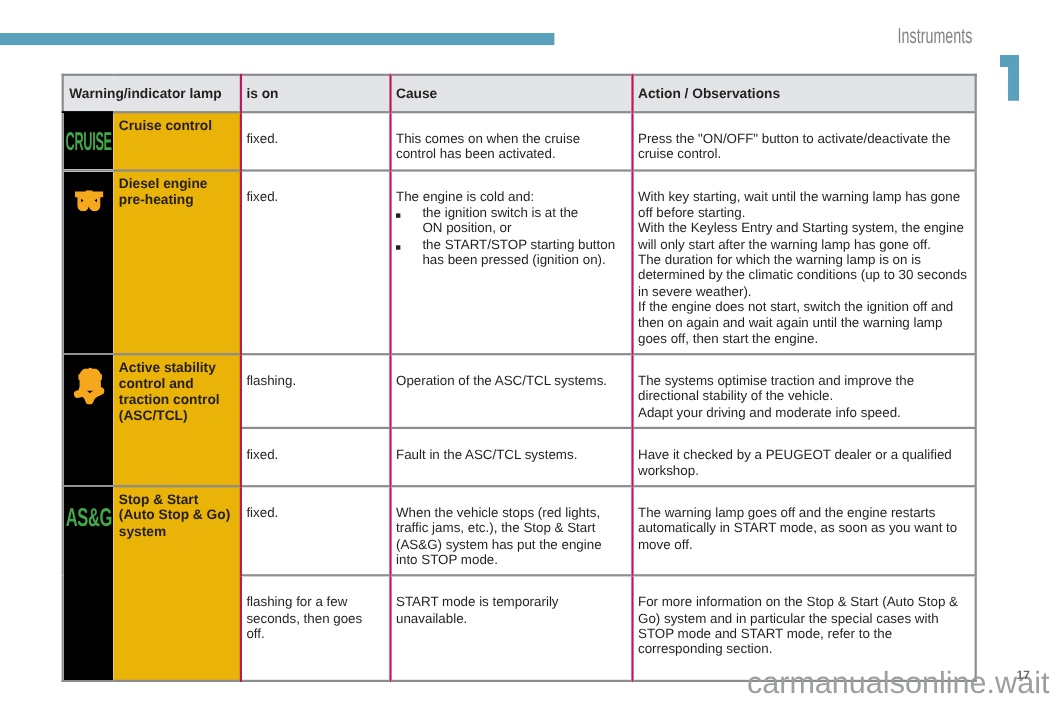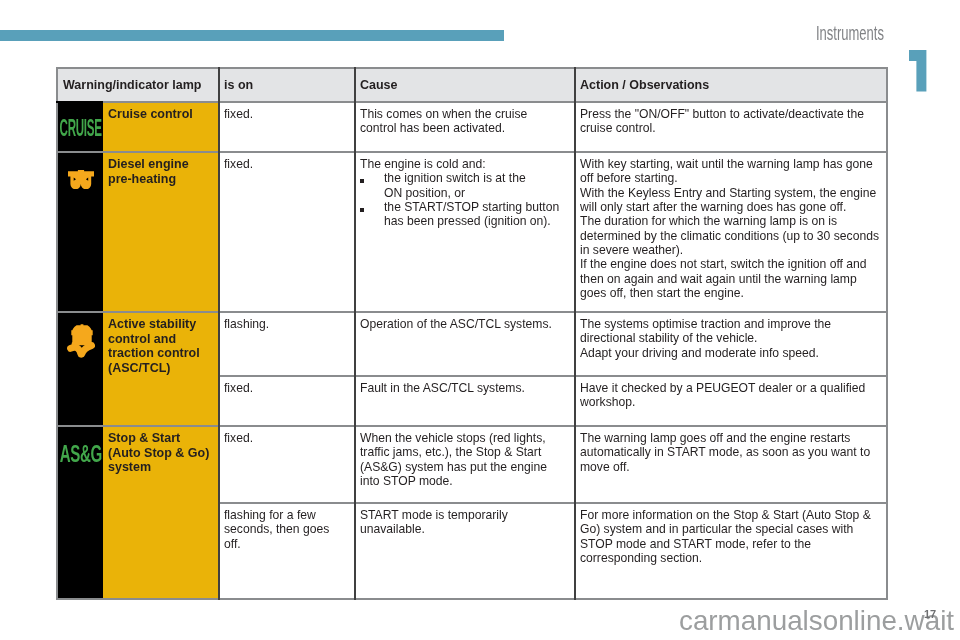--- a/index.html
+++ b/index.html
@@ -26,29 +26,29 @@
   col.c-sym{width:46px;}
   col.c-nm{width:116px;}
   col.c-ison{width:136px;}
   col.c-cause{width:220px;}
   col.c-act{width:312px;}
 
   .hdr th{background:#e3e4e6;height:32px;font-size:12.5px;font-weight:700;text-align:left;
           color:#231f20;vertical-align:middle;}
   .hdr th .pad{padding-left:4px;}
   .hdr th:first-child .pad{padding-left:5px;}
-  .sepL{border-left:2px solid #404040;}
+  .sepL{border-left:2px solid #be185d;}
   .thickTop{border-top:2px solid #8a8c8e;}
 
   .symcell{background:#000;}
   .namecell{background:#eab308;font-size:12.5px;font-weight:700;line-height:14.6px;}
   .namecell .pad{padding:4px 7px 6px 5px;}
 
   .txt{font-size:12.15px;line-height:14.35px;color:#231f20;}
-  .txt .pad{padding:4px 3px 6px 4px;}
+  .txt .pad{padding:16px 3px 6px 4px;}
   td.c-isonTD .pad{padding-right:18px;}
   td.c-causeTD .pad{padding-right:13px;}
 
   ul.b{margin:0;padding:0;list-style:none;}
   ul.b li{position:relative;padding-left:24px;margin-bottom:0;}
   ul.b li:before{content:"";position:absolute;left:0px;top:8px;width:4px;height:4px;
                  background:#231f20;}
 
   .symcell{position:relative;}
   tbody tr:first-child .symcell{border-top-color:#000;}
@@ -141,21 +141,21 @@
               <div>The engine is cold and:</div>
               <ul class="b">
                 <li>the ignition switch is at the<br>ON position, or</li>
                 <li>the START/STOP starting button<br>has been pressed (ignition on).</li>
               </ul>
             </div>
           </td>
           <td class="txt sepL thickTop c-actTD">
             <div class="pad">
               <div>With key starting, wait until the warning lamp has gone off before starting.</div>
-              <div>With the Keyless Entry and Starting system, the engine will only start after the warning does has gone off.</div>
+              <div>With the Keyless Entry and Starting system, the engine will only start after the warning lamp has gone off.</div>
               <div>The duration for which the warning lamp is on is determined by the climatic conditions (up to 30 seconds in severe weather).</div>
               <div>If the engine does not start, switch the ignition off and then on again and wait again until the warning lamp goes off, then start the engine.</div>
             </div>
           </td>
         </tr>
         <tr style="height:64px">
           <td class="symcell thickTop" rowspan="2">
             <div class="sym-wrap" style="top:11px">
               <span class="sym-ico" style="color:#f5a81c"><svg viewBox="0 0 28 35" width="28" height="35" aria-hidden="true">
                   <path fill="currentColor" d="M13.6 0.3 h2.8 v1.0 h4.0 l2.0 1.4 l1.4 1.7 l0.9 1.9 h1.0 v5.0 h-1.0 v6.6 l0.6 1.2 v2.2 h-20.6 v-2.2 l0.6-1.2 v-6.6 h-1.0 v-5.0 h1.0 l0.9-1.9 l1.4-1.7 l2.0-1.4 h4.0 Z"></path>

